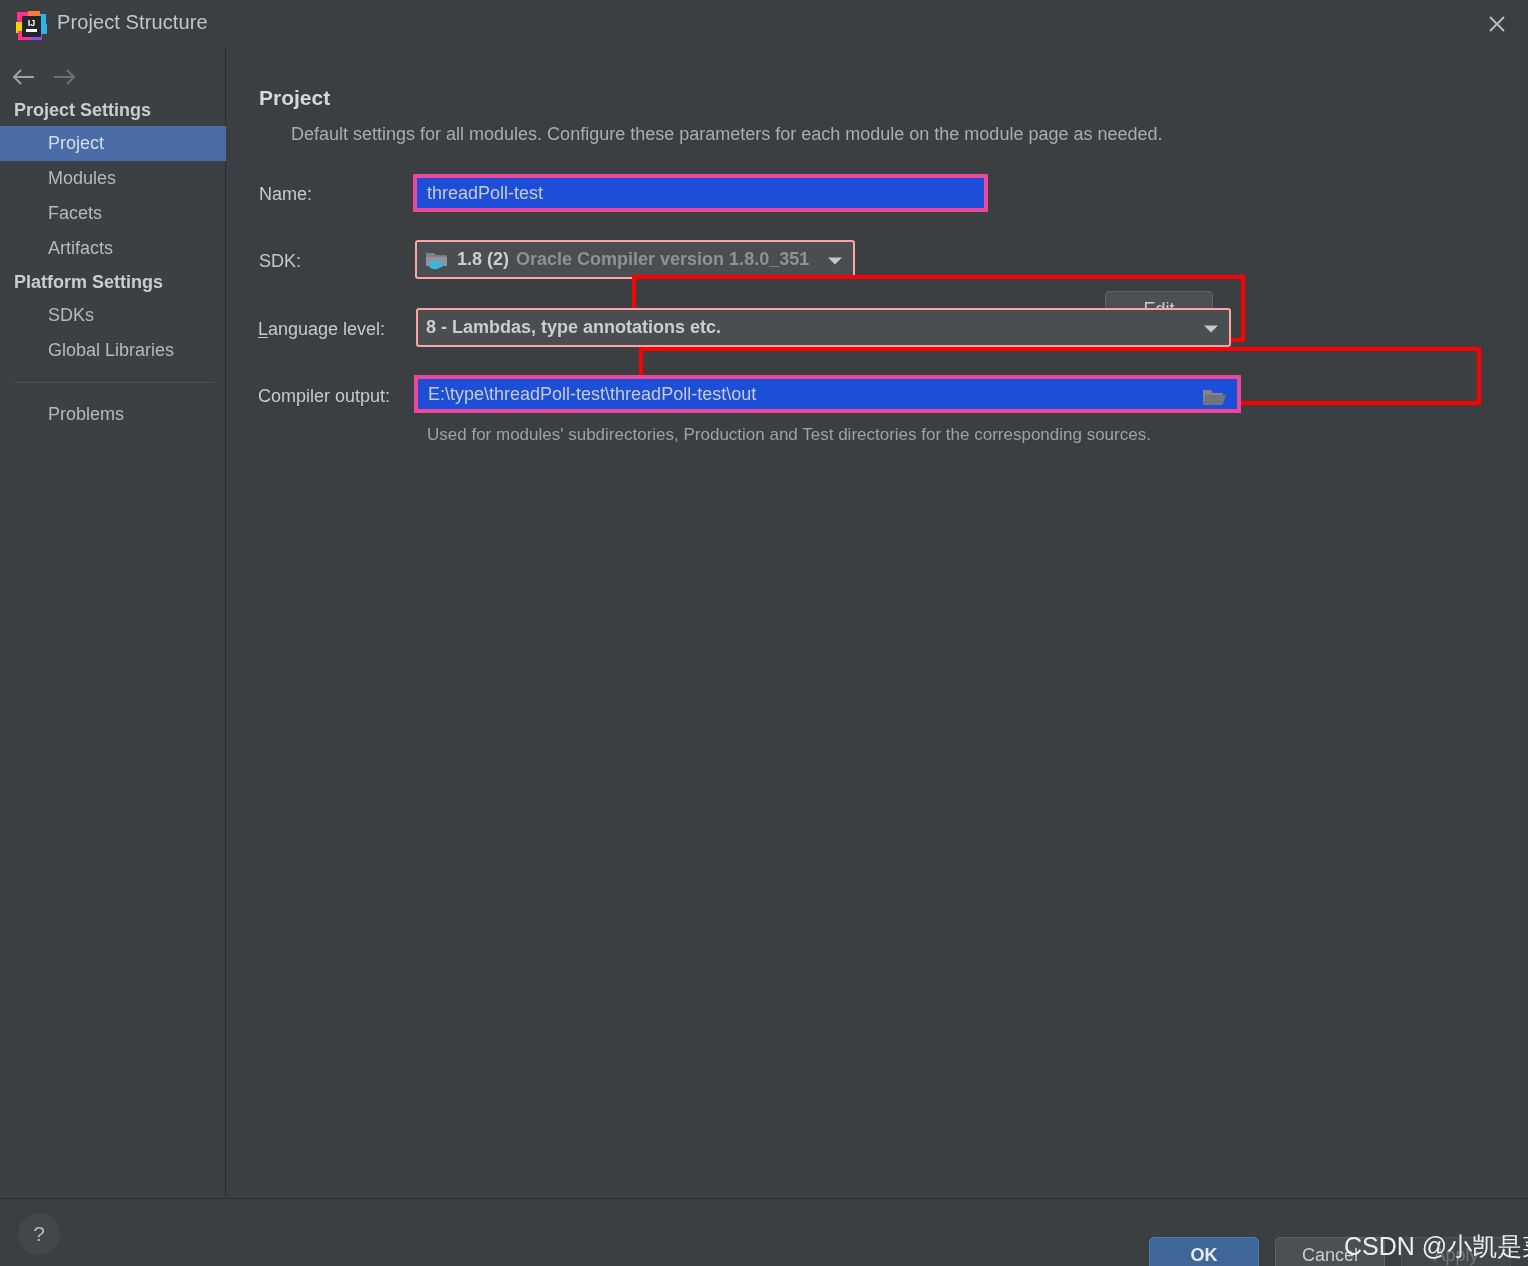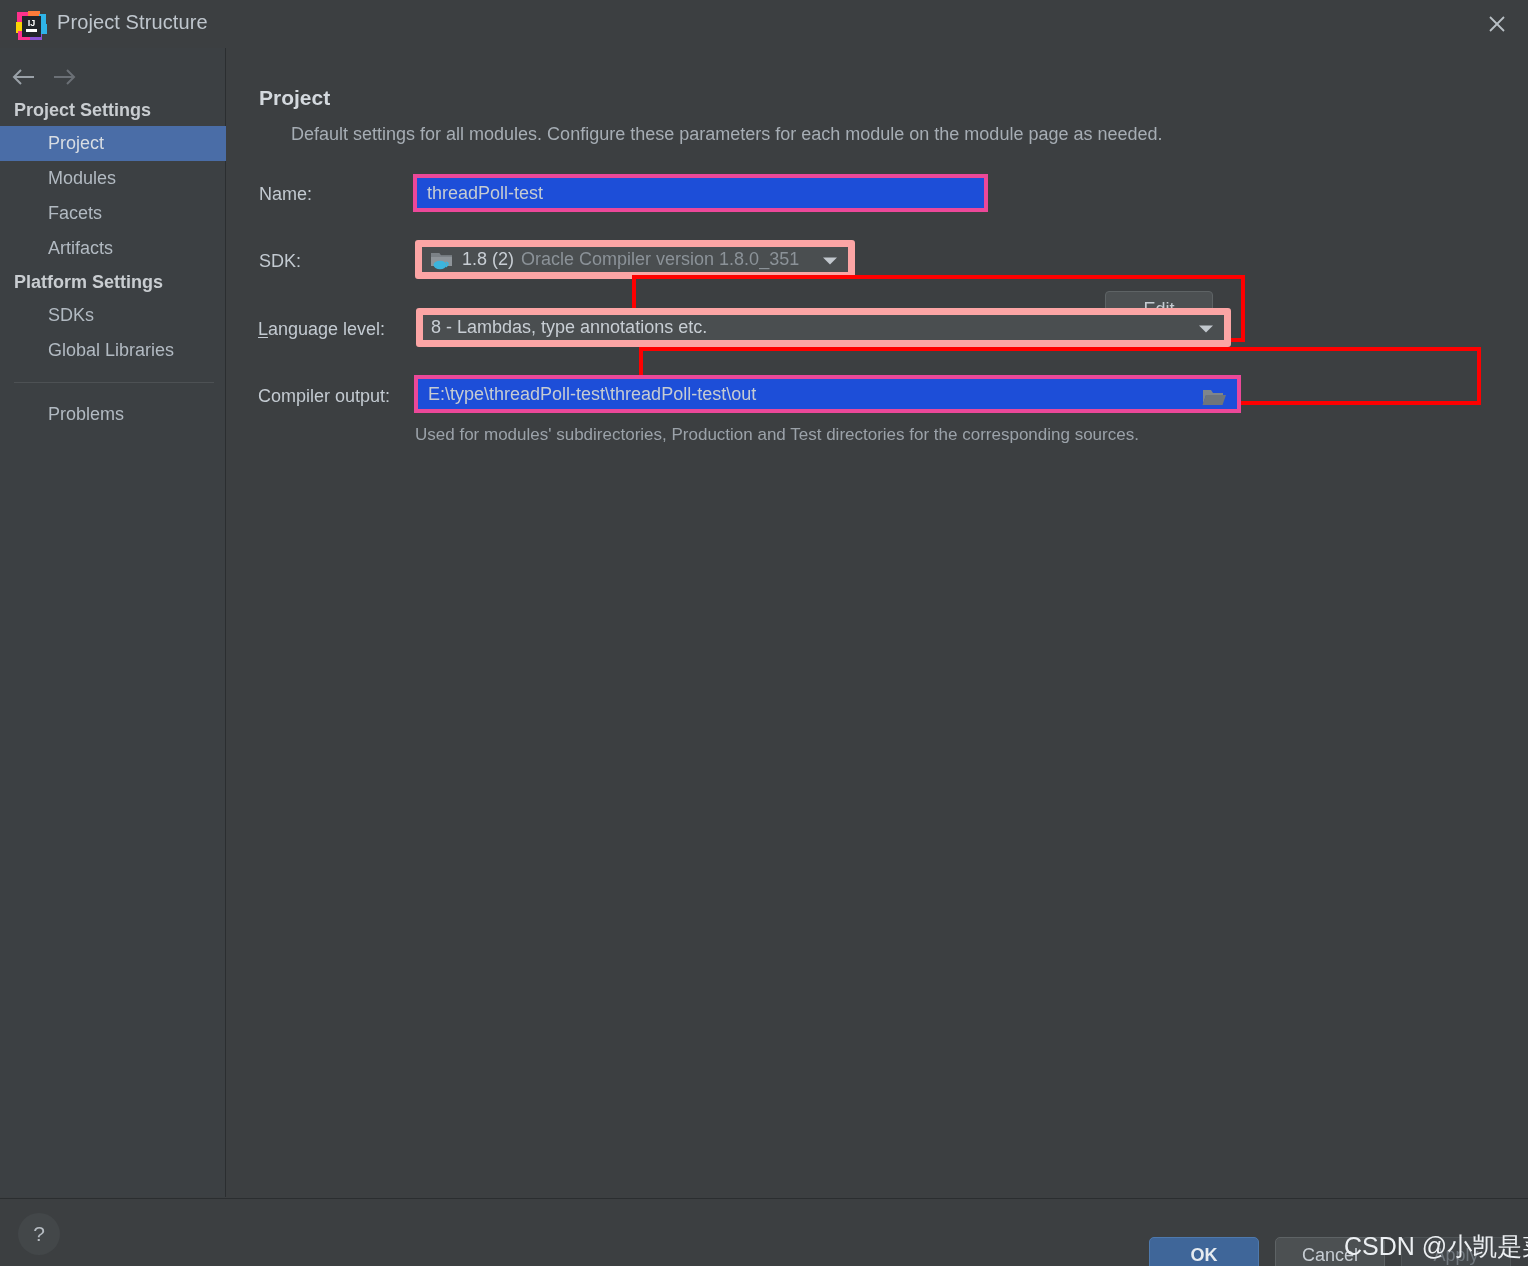--- a/index.html
+++ b/index.html
@@ -111,27 +111,28 @@
     display: flex; align-items: center;
     font-size: 18px; color: #c6ccd2;
     padding: 0 10px;
     white-space: nowrap;
     cursor: text;
   }
 
   .combo {
     position: absolute;
     background: #4a4e50;
-    border: 7px solid #fca5a5;
+    border: 2px solid #fca5a5;
     border-radius: 3px;
     display: flex; align-items: center;
     font-size: 18px;
     padding: 0 8px;
     cursor: default;
     white-space: nowrap;
+    font-weight: bold;
   }
   .combo .arrow {
     position: absolute; right: 10px; top: 50%;
     transform: translateY(-50%);
   }
 
   .btn {
     position: absolute;
     background: #4c5052;
     border: 1px solid #5e6365;
@@ -145,20 +146,21 @@
     position: absolute;
     width: 46px;
     display: flex; align-items: center; justify-content: center;
     cursor: default;
   }
 
   .hint {
     position: absolute;
     font-size: 17px; color: #9ba2a9;
     white-space: nowrap;
+    margin-left: 12px;
   }
 
   
   .redbox {
     position: absolute;
     border: 4px solid #fe0000;
     pointer-events: none;
   }
 
   

